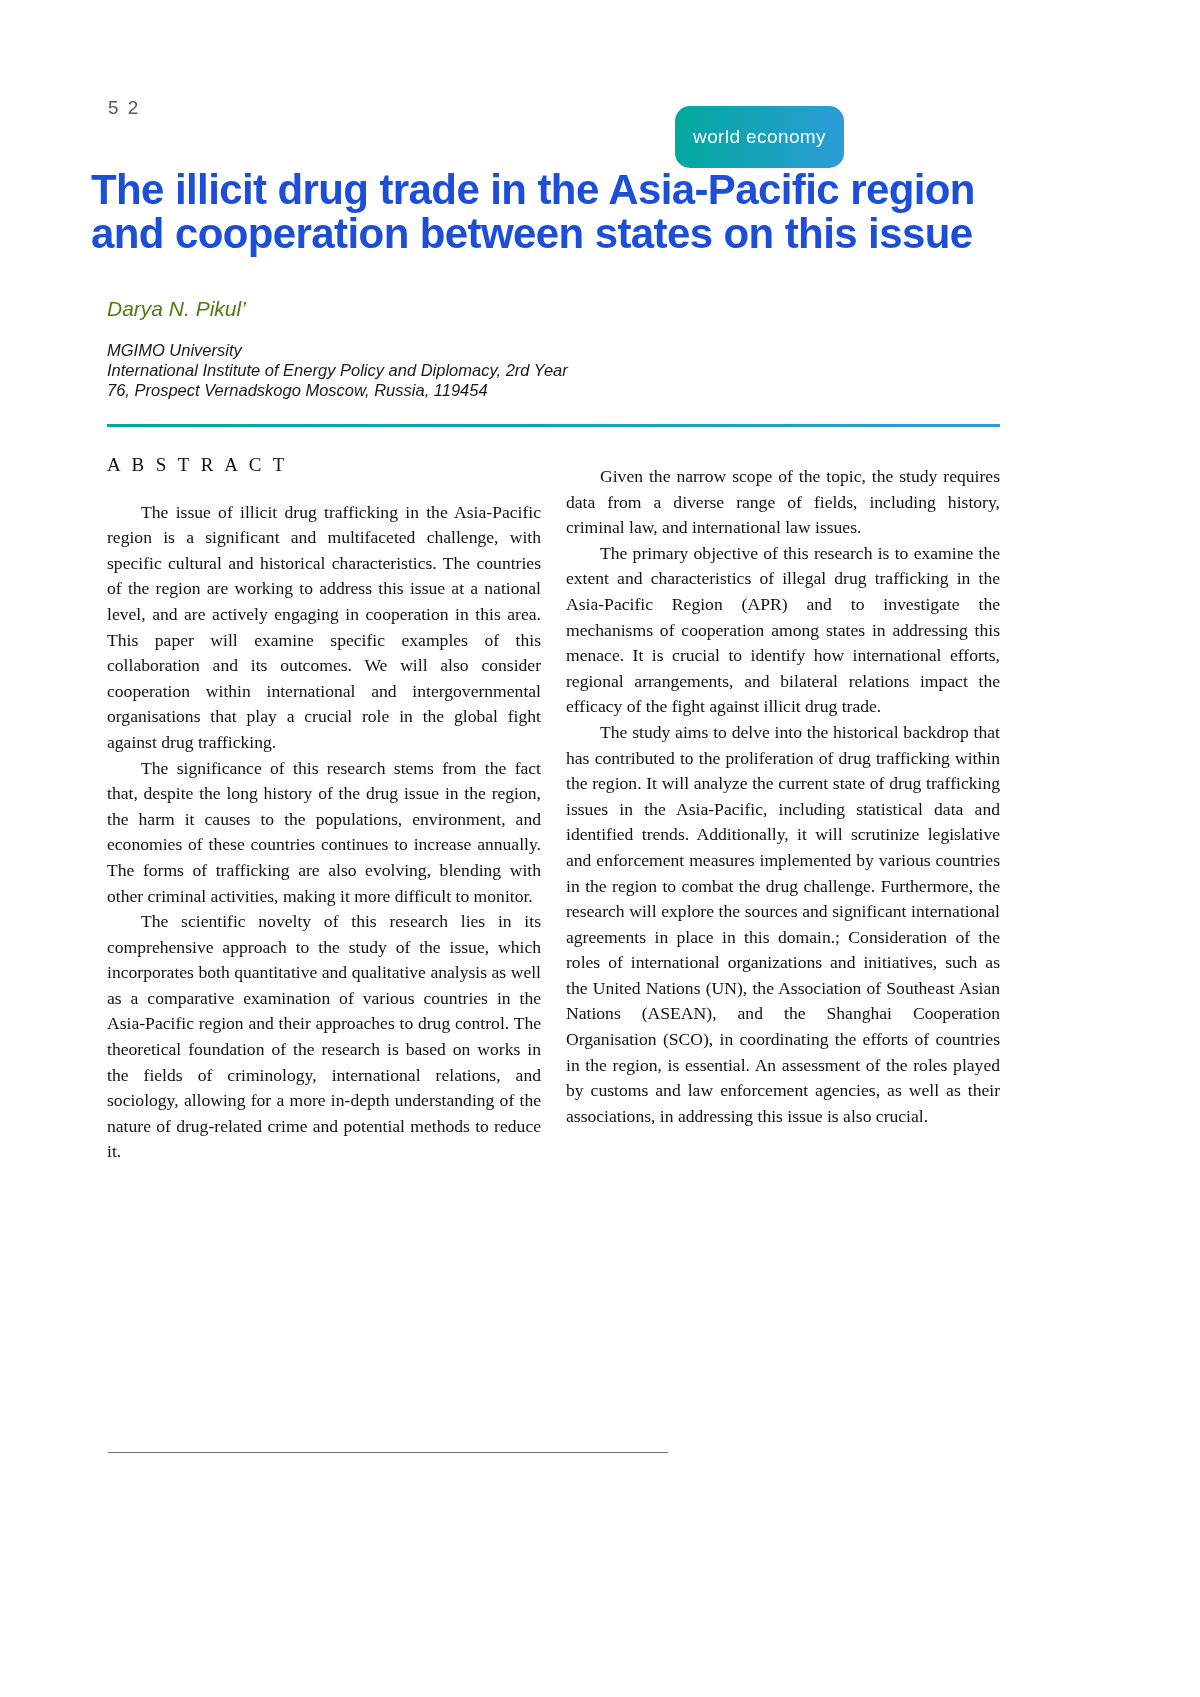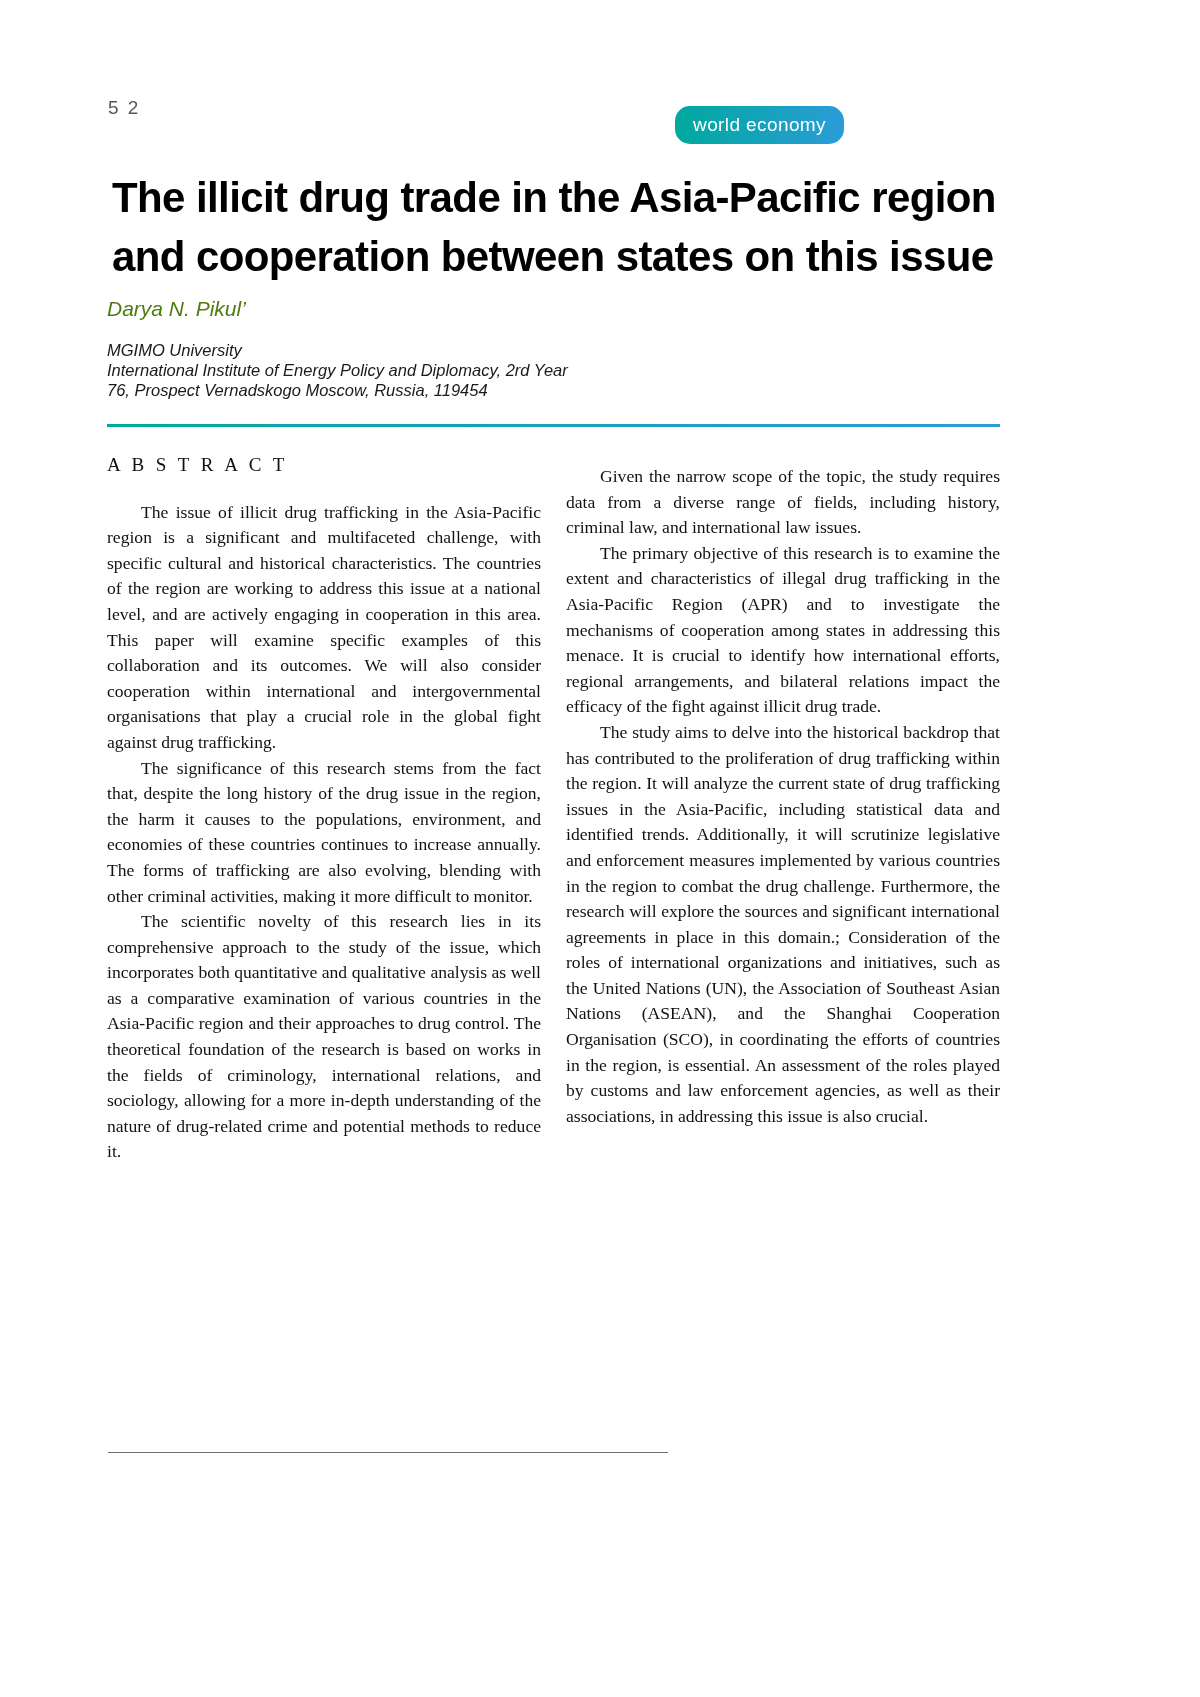--- a/index.html
+++ b/index.html
@@ -30,43 +30,43 @@
     font-family: "Liberation Sans", sans-serif;
     font-size: 19px;
     letter-spacing: 2px;
     color: #58595b;
   }
   .rubric-badge {
     position: absolute;
     right: 108px;
     top: 106px;
     height: 30px;
-    padding: 4px 18px;
+    padding: 16px 18px;
     border-radius: 15px;
     background: linear-gradient(90deg, #00a99d 0%, #2b9cd8 100%);
     color: #ffffff;
     font-family: "Liberation Sans", sans-serif;
     font-size: 19px;
     line-height: 30px;
     letter-spacing: 0.4px;
     white-space: nowrap;
   }
 
   
   .title {
     position: absolute;
-    left: 112px;
+    left: 91px;
     top: 140px;
     width: 910px;
     font-family: "Liberation Sans", sans-serif;
     font-weight: bold;
     font-size: 42px;
-    line-height: 59px;
+    line-height: 44px;
     letter-spacing: -0.6px;
-    color: #000000;
+    color: #1d4ed8;
   }
 
   
   .author-name {
     position: absolute;
     left: 107px;
     top: 297px;
     font-family: "Liberation Sans", sans-serif;
     font-style: italic;
     font-size: 21px;

